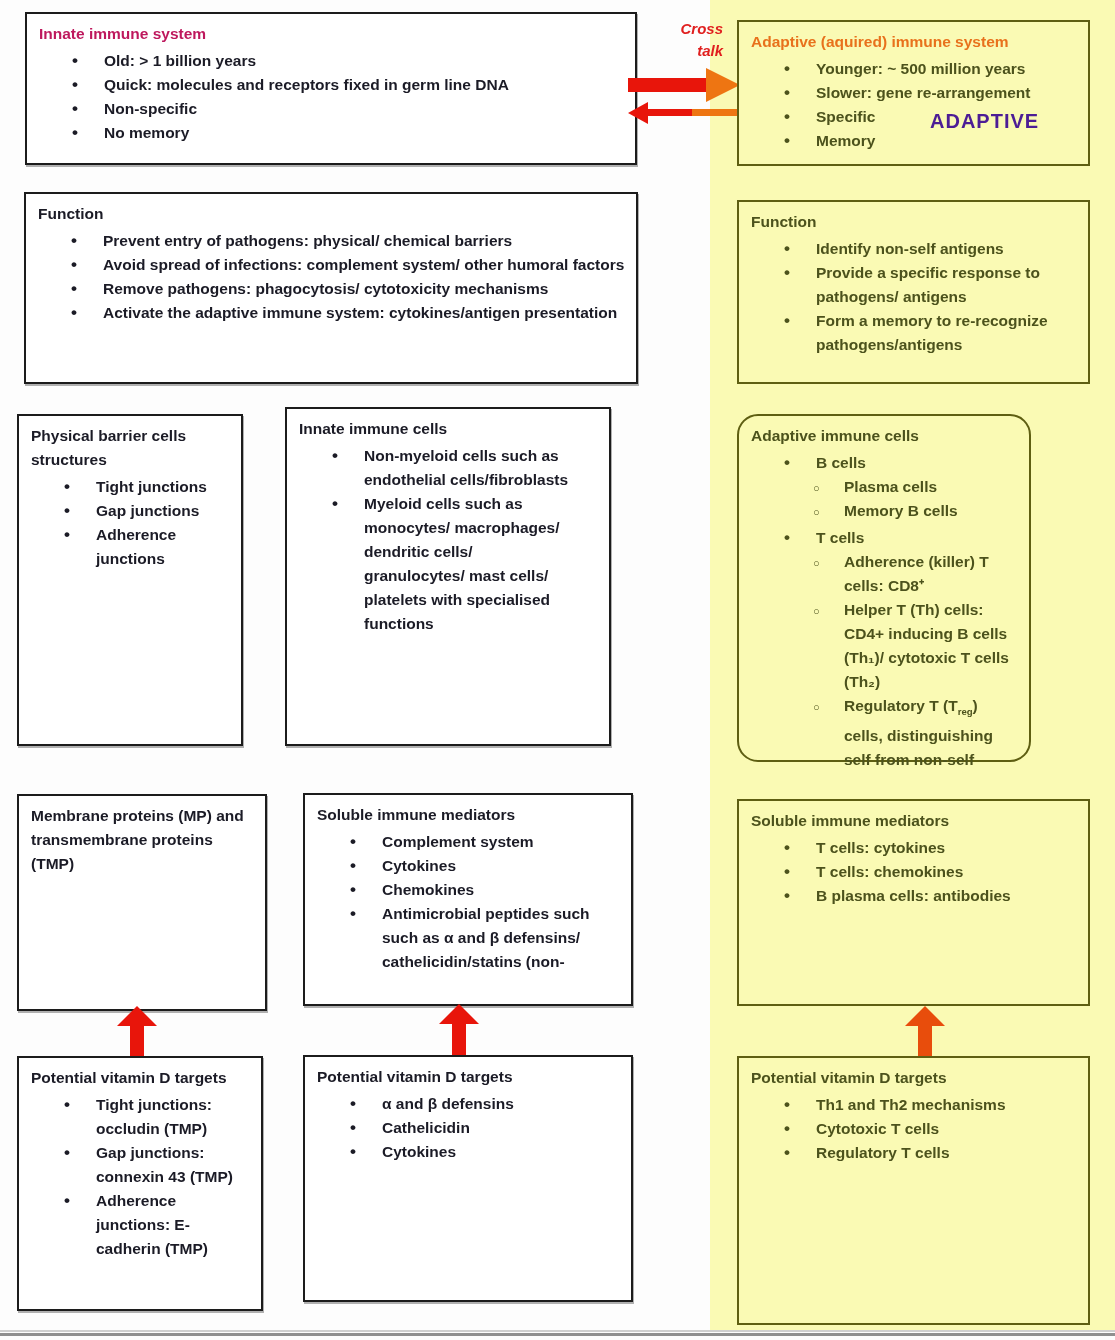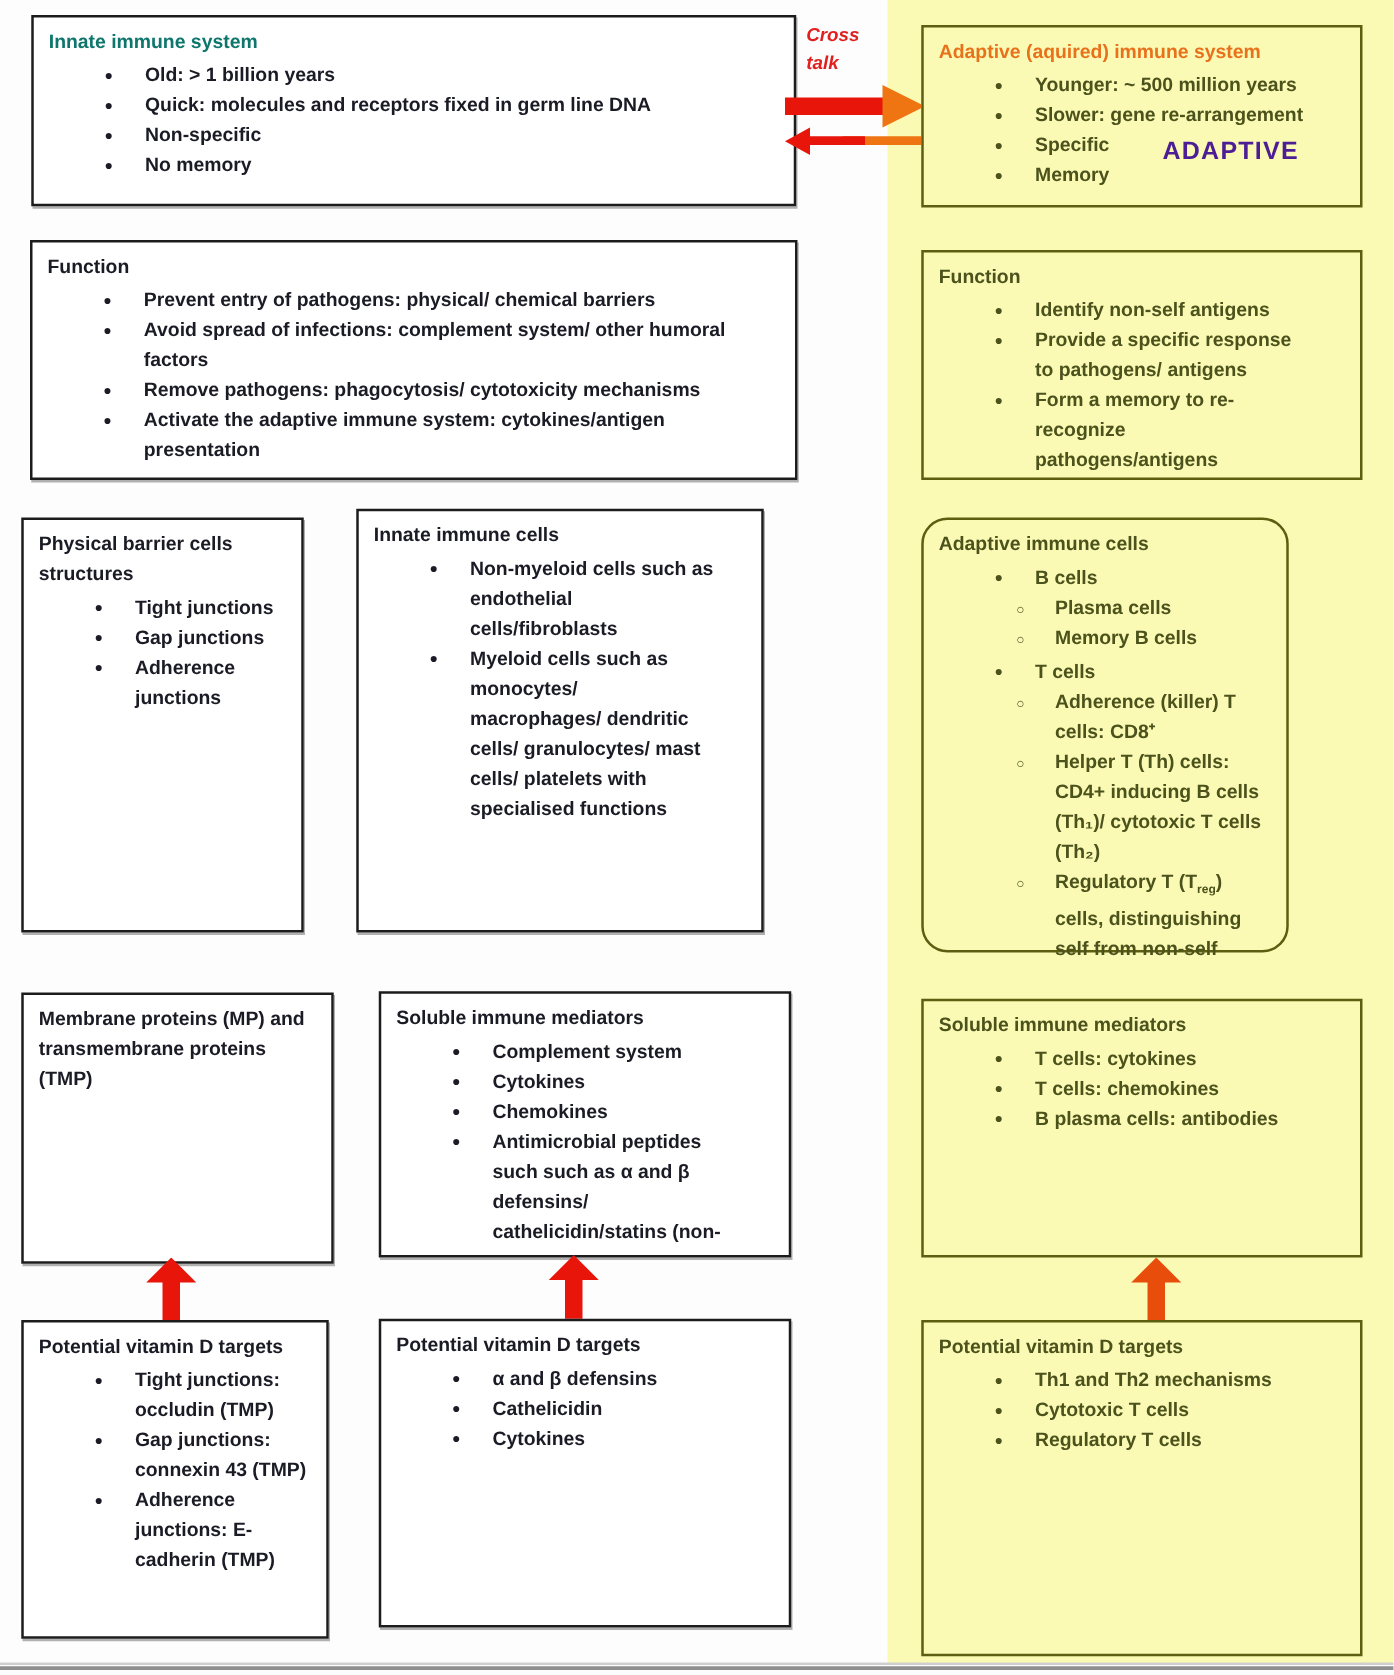--- a/index.html
+++ b/index.html
@@ -11,32 +11,32 @@
   }
   .yellow-panel { position:absolute; left:710px; top:0; width:405px; height:1331px; background:#fafab4; }
   .box {
     position:absolute; border:2px solid #1c1c1c; background:#ffffff;
     color:#1b1b26; font-size:15.5px; line-height:24px;
     box-shadow:1px 2px 0 rgba(0,0,0,0.30);
     box-sizing:border-box;
   }
   .box.yellow { background:#fafab4; border-color:#5e5e12; color:#4c521c; box-shadow:none; }
   .box-title { padding:8px 12px 0 12px; }
-  .title-red { color:#0f766e; }
+  .title-red { color:#be185d; }
   .title-orange { color:#e8711c; }
-  .box ul { list-style:none; margin:3px 0 0 16px; padding:0 10px 0 28px; }
+  .box ul { list-style:none; margin:3px 0 0 4px; padding:0 10px 0 28px; }
   .box li { position:relative; padding-left:45px; margin:0; }
   .box li::before { content:"•"; position:absolute; left:13px; top:0; font-size:17px; }
   .box ul.sub { margin:0; padding:0 4px 0 62px; }
   .box ul.sub > li { padding-left:43px; padding-right:14px; }
   .box ul.sub > li::before { content:"○"; font-size:11px; left:12px; top:1px; }
   .tight li { padding-right:28px; }
   .crosstalk {
     position:absolute; left:645px; top:18px; width:78px;
-    color:#e01f1f; font-style:italic; font-size:15px; line-height:22px; text-align:left;
+    color:#e01f1f; font-style:italic; font-size:15px; line-height:22px; text-align:right;
   }
   .crosstalk span { display:block; }
   .watermark { position:absolute; left:930px; top:110px; color:#4c1d95; font-size:20px; letter-spacing:1px; }
   .arrow { position:absolute; }
   .subscript { font-size:0.62em; vertical-align:sub; }
   .bottom-rule-light { position:absolute; left:0; top:1330px; width:1115px; height:2px; background:#cfcfcf; }
   .bottom-rule-dark  { position:absolute; left:0; top:1333px; width:1115px; height:3px; background:#8f8f8f; }
 </style>
 </head>
 <body>

